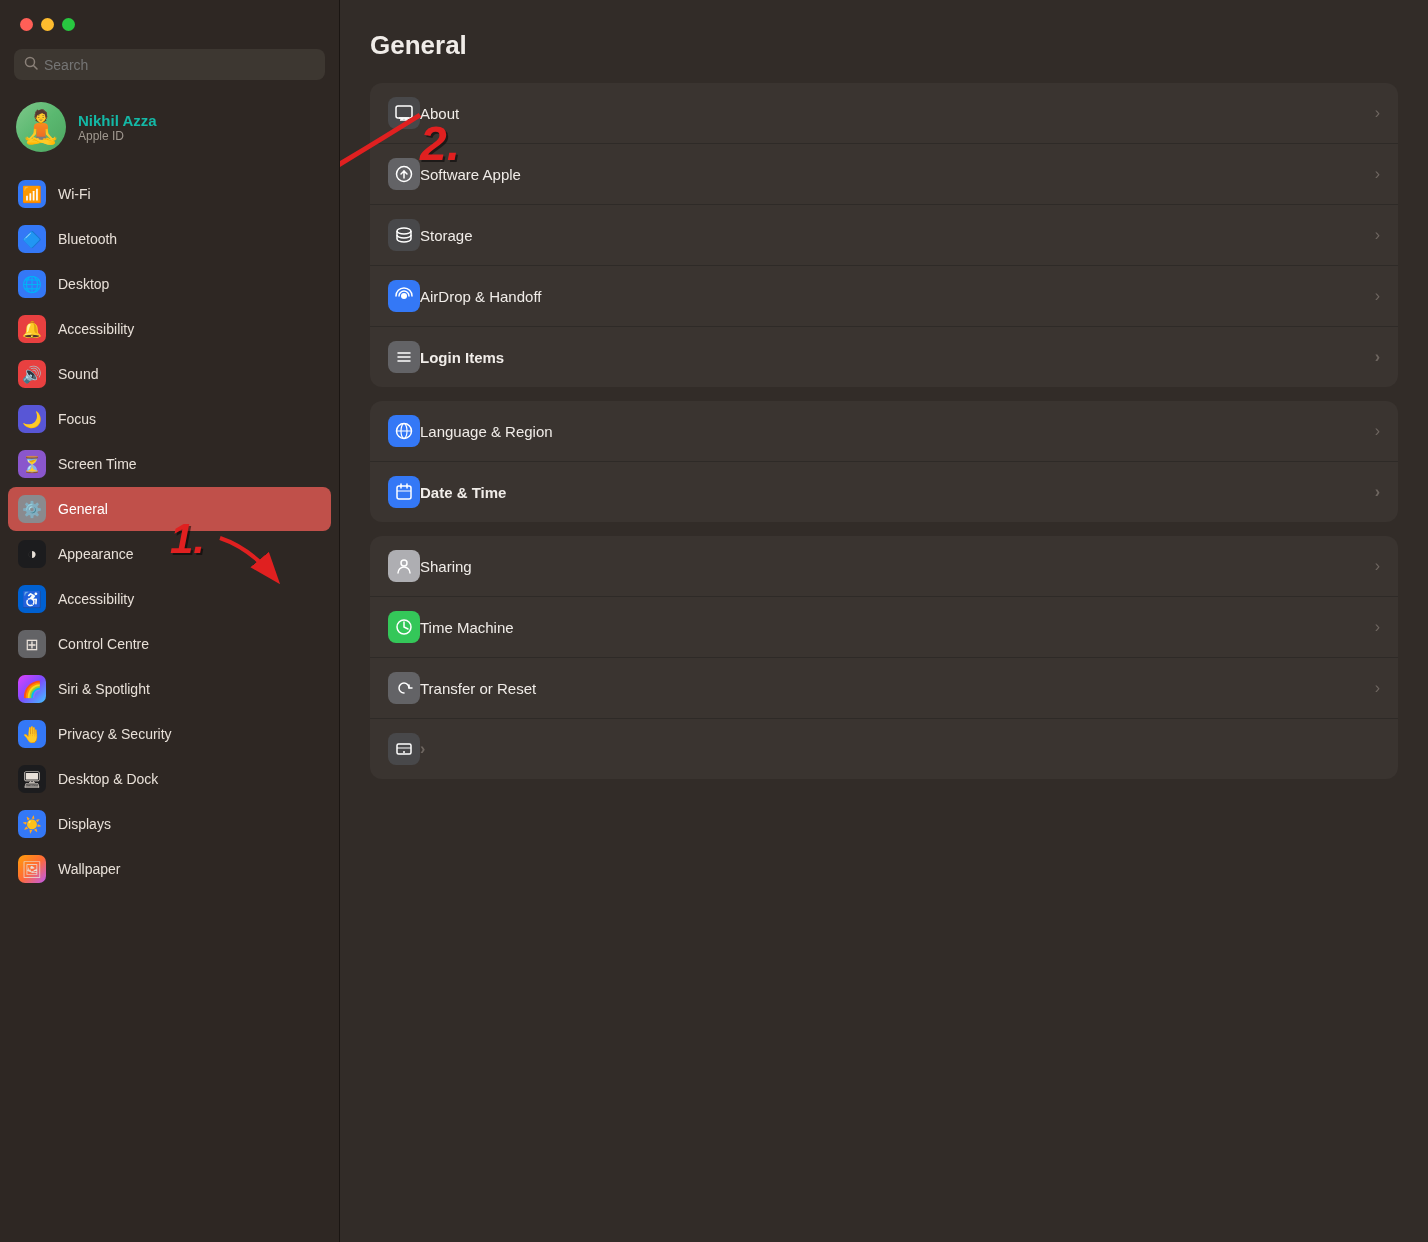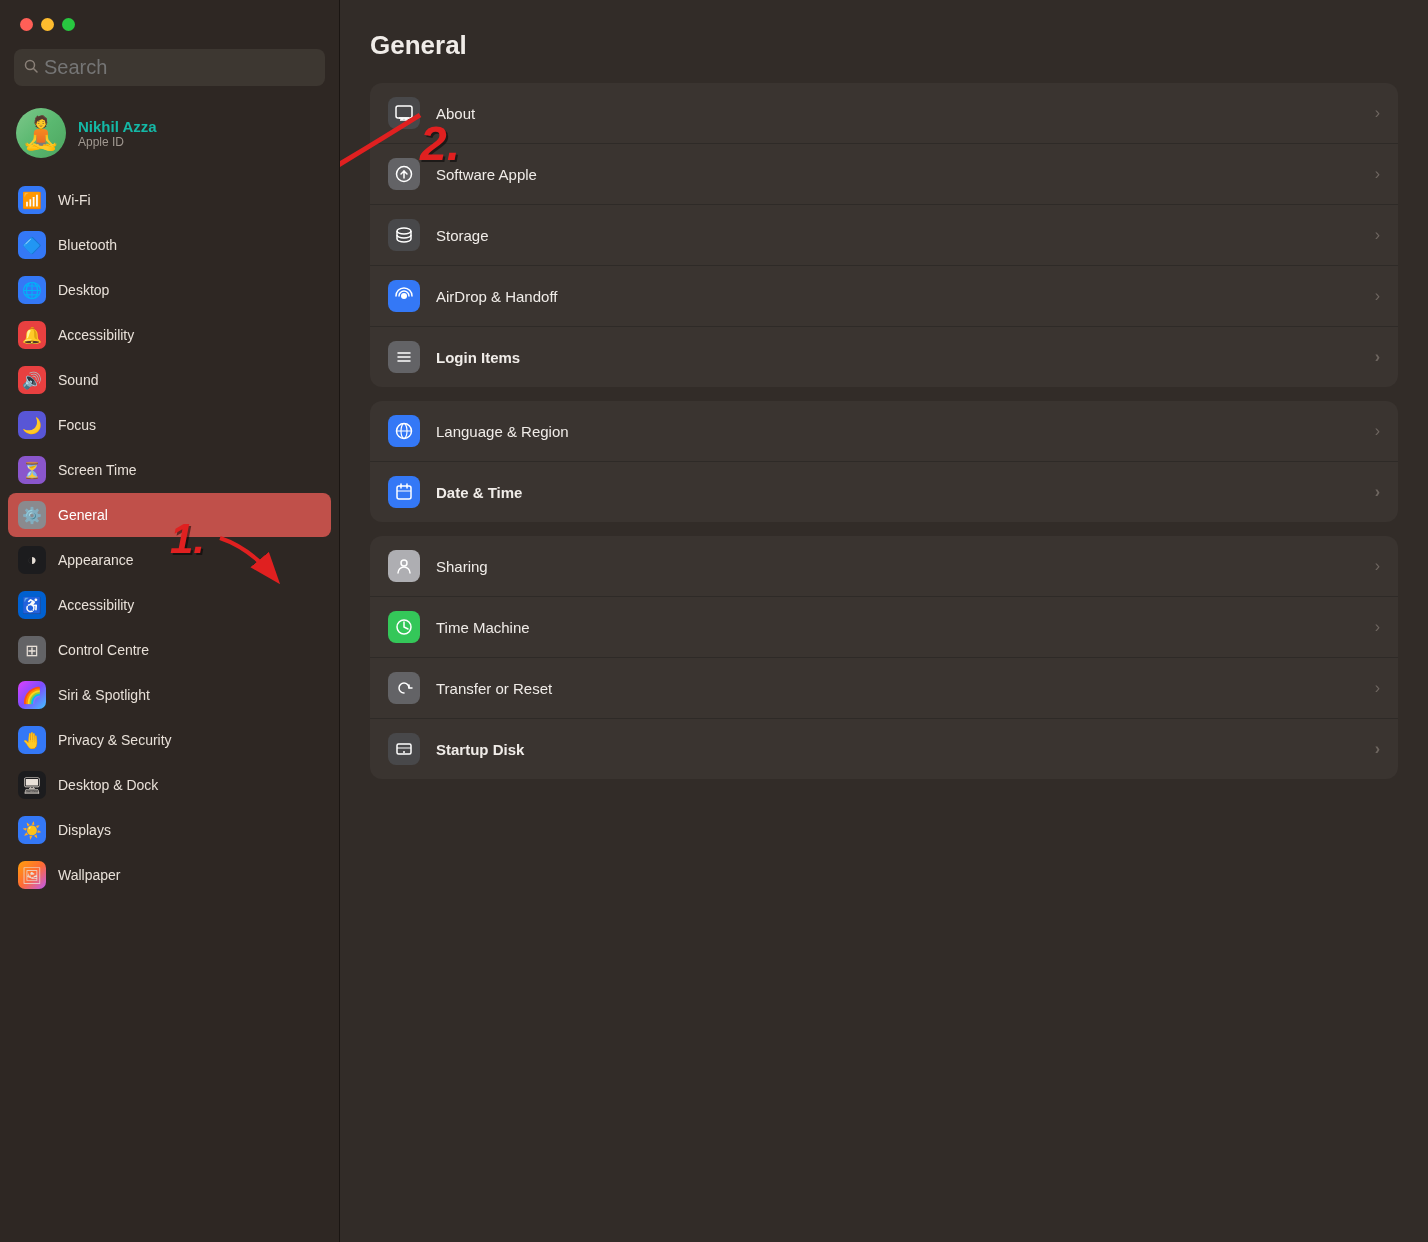--- a/index.html
+++ b/index.html
@@ -56,21 +56,21 @@
     .search-icon-svg {
       color: #8a8078;
       font-size: 14px;
     }
 
     .search-input {
       background: transparent;
       border: none;
       outline: none;
       color: #a09890;
-      font-size: 20px;
+      font-size: 14px;
       width: 100%;
     }
 
     .user-section {
       display: flex;
       align-items: center;
       gap: 12px;
       padding: 10px 16px 14px 16px;
       margin-bottom: 6px;
     }
@@ -178,21 +178,21 @@
     .settings-group {
       background: #3a3430;
       border-radius: 12px;
       margin-bottom: 14px;
       overflow: hidden;
     }
 
     .settings-row {
       display: flex;
       align-items: center;
-      gap: 16px;
+      gap: 0;
       padding: 14px 18px;
       cursor: pointer;
       border-bottom: 1px solid #2e2a27;
       transition: background 0.1s;
     }
 
     .settings-row:last-child {
       border-bottom: none;
       font-weight: bold;
     }
@@ -487,19 +487,18 @@
             <span class="chevron">›</span>
           </div>
           <div class="settings-row">
             <div class="settings-row-icon dark-gray">
               <svg width="20" height="20" viewBox="0 0 20 20" fill="none">
                 <rect x="3" y="5" width="14" height="10" rx="1.5" stroke="white" stroke-width="1.5"></rect>
                 <line x1="3" y1="9" x2="17" y2="9" stroke="white" stroke-width="1"></line>
                 <circle cx="10" cy="13" r="1" fill="white"></circle>
               </svg>
             </div>
-            <span class="settings-row-label">Startup Disk</span>
             <span class="chevron">›</span>
           </div>
         </div>
       </div>
   </div>
 </div>
 
 </body></html>

